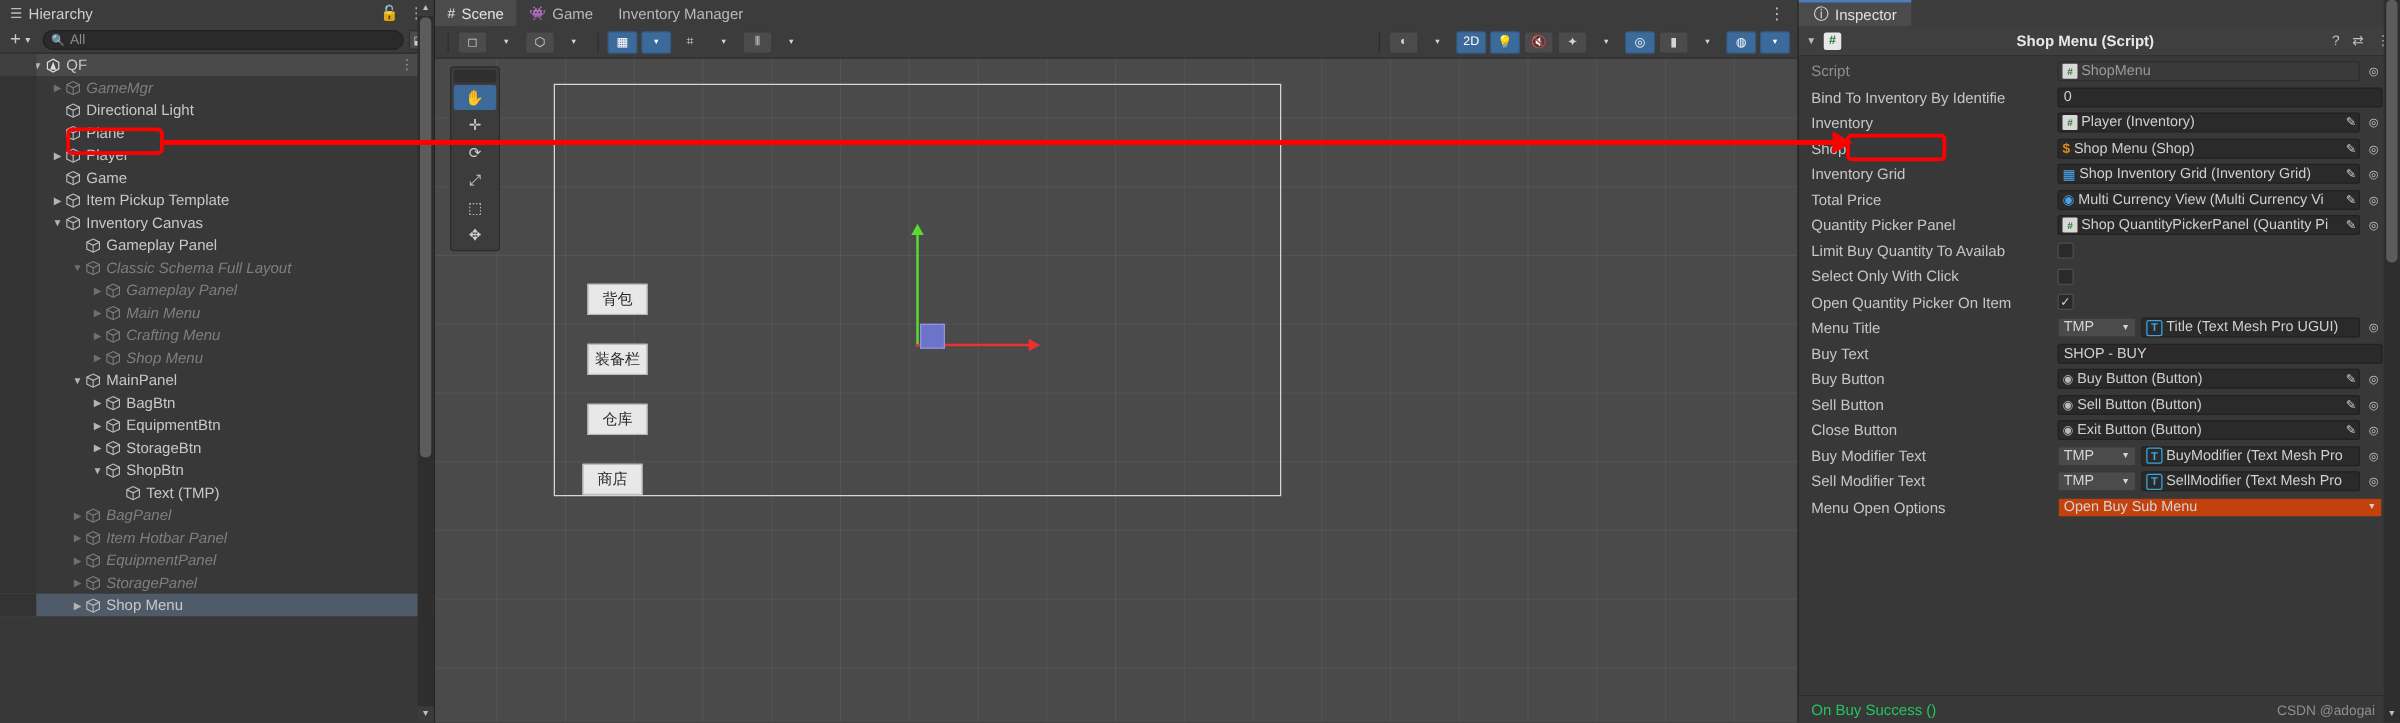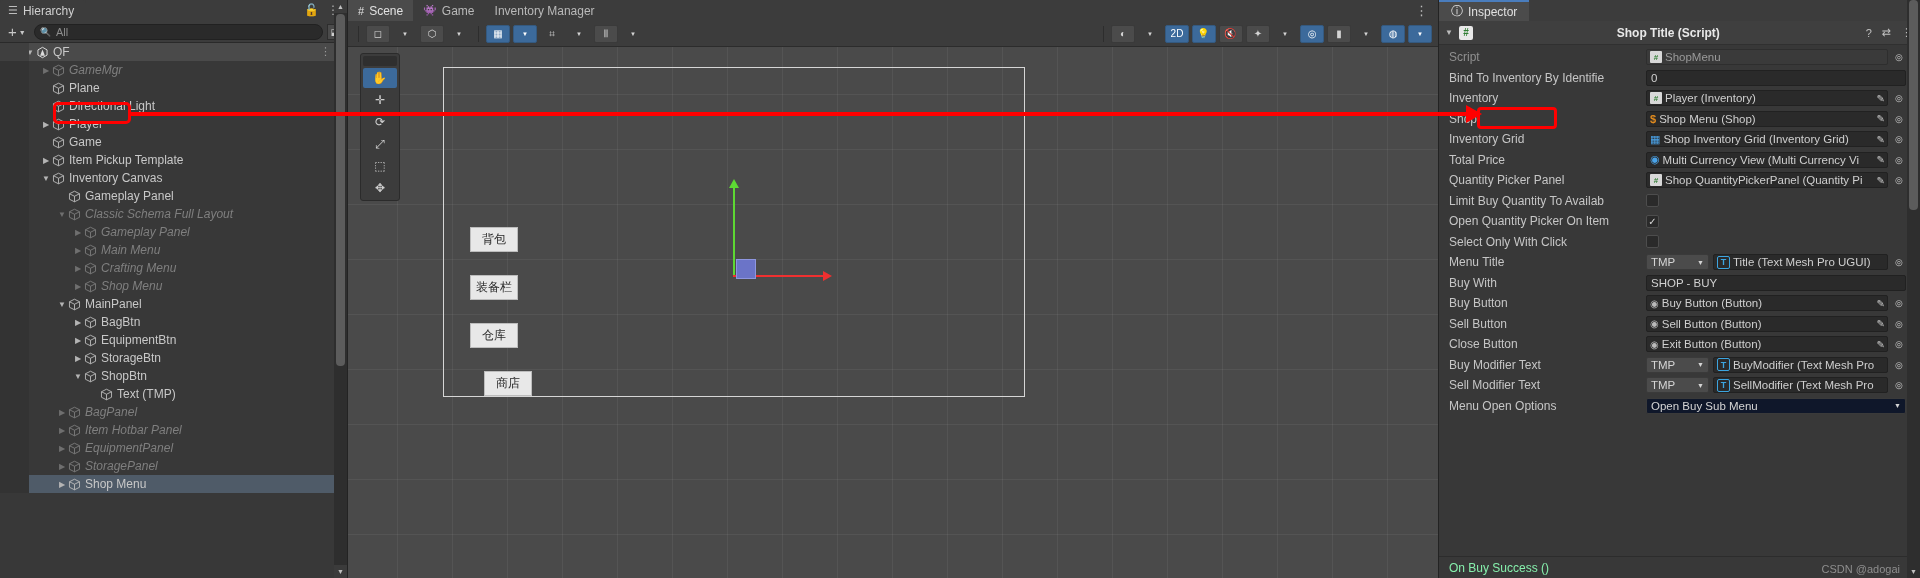--- a/index.html
+++ b/index.html
@@ -136,21 +136,21 @@
                      text-overflow:clip; }
   .objfield .pen { font-size:10px; color:#c9c9c9; flex:0 0 auto; }
   .objfield.readonly { background:#3a3a3a; border-color:#2e2e2e; }
   .objfield.readonly .otext { color:#9a9a9a; }
   .pickbtn { width:14px; height:14px; flex:0 0 14px; display:flex; align-items:center;
              justify-content:center; color:#c6c6c6; font-size:9px; }
   .textfield { flex:1; height:16px; background:#2a2a2a; border:1px solid #212121; border-radius:2px;
                display:flex; align-items:center; padding:0 4px; font-size:11.5px; color:#d0d0d0; }
   .chk { width:13px; height:13px; background:#2a2a2a; border:1px solid #4d4d4d; border-radius:2px;
          display:flex; align-items:center; justify-content:center; font-size:10px; color:#d8d8d8; }
-  .dropdown { flex:1; height:16px; background:#0f172a; border:1px solid #3a3a3a; border-radius:2px;
+  .dropdown { flex:1; height:16px; background:#c2410c; border:1px solid #3a3a3a; border-radius:2px;
               display:flex; align-items:center; justify-content:space-between; padding:0 4px;
               font-size:11.5px; color:#d4d4d4; }
   .dropdown .dc { font-size:7px; }
   .tmpsel { width:63px; flex:0 0 63px; height:16px; background:#4b4b4b; border:1px solid #3a3a3a;
             border-radius:2px; display:flex; align-items:center; justify-content:space-between;
             padding:0 4px; font-size:11.5px; color:#d4d4d4; }
   .tmpsel .dc { font-size:7px; }
 
   .tmpico { width:13px; height:13px; border:1px solid #3ca5e0; color:#3ca5e0; font-size:9px;
             font-weight:bold; display:inline-flex; align-items:center; justify-content:center;
@@ -162,21 +162,21 @@
   .scripticoSm { width:12px; height:12px; background:#d8d8d8; border-radius:1px; display:inline-flex;
                  align-items:center; justify-content:center; color:#2f7d32; font-size:8px; font-weight:bold;}
 
   .iscroll { position:absolute; right:0; top:0; width:13px; height:100%; background:#2e2e2e; }
   .iscroll .thumb { position:absolute; left:2px; top:0; width:9px; height:210px; background:#5c5c5c;
                     border-radius:4px; }
   .iscroll .arrowdn { position:absolute; left:0; bottom:0; width:13px; height:13px; display:flex;
                       align-items:center; justify-content:center; font-size:7px; color:#c0c0c0; }
 
   .ifooter { height:22px; border-top:1px solid #2c2c2c; background:#383838; display:flex;
-             align-items:center; padding:0 10px; font-size:12px; color:#86efac; position:relative;margin-top:46px;}
+             align-items:center; padding:0 10px; font-size:12px; color:#22c55e; position:relative;margin-top:46px;}
   .watermark { position:absolute; right:20px; bottom:3px; font-size:11px; color:#8e8e8e; }
 
   
   .annot { position:absolute; pointer-events:none; }
   .annot-box-player { left:53px; top:102px; width:78px; height:22px; border:3px solid #ff0000;
                       border-radius:5px; }
   .annot-line { left:131px; top:112px; width:1339px; height:4px; background:#ff0000; }
   .annot-arrow { left:1466px; top:105px; width:0; height:0; border-top:9px solid transparent;
                  border-bottom:9px solid transparent; border-left:16px solid #ff0000; }
   .annot-box-inv { left:1477px; top:107px; width:80px; height:22px; border:3px solid #ff0000;
@@ -243,33 +243,33 @@
         <div class="hrow">
           <div class="leftbar"></div>
           <div style="width:40px;flex:0 0 40px"></div>
           <span class="twisty empty">▶</span>
           <span class="cube">
             <svg width="13" height="13" viewBox="0 0 16 16">
               <path d="M8 1.5 L14.2 4.6 L14.2 11.4 L8 14.5 L1.8 11.4 L1.8 4.6 Z" fill="none" stroke="#bdbdbd" stroke-width="1.1"></path>
               <path d="M1.8 4.6 L8 7.7 L14.2 4.6 M8 7.7 L8 14.5" fill="none" stroke="#bdbdbd" stroke-width="1.1"></path>
             </svg>
           </span>
-          <span class="lbl">Plane</span>
+          <span class="lbl">Directional Light</span>
         </div>
         <div class="hrow">
           <div class="leftbar"></div>
           <div style="width:40px;flex:0 0 40px"></div>
           <span class="twisty empty">▶</span>
           <span class="cube">
             <svg width="13" height="13" viewBox="0 0 16 16">
               <path d="M8 1.5 L14.2 4.6 L14.2 11.4 L8 14.5 L1.8 11.4 L1.8 4.6 Z" fill="none" stroke="#bdbdbd" stroke-width="1.1"></path>
               <path d="M1.8 4.6 L8 7.7 L14.2 4.6 M8 7.7 L8 14.5" fill="none" stroke="#bdbdbd" stroke-width="1.1"></path>
             </svg>
           </span>
-          <span class="lbl">Directional Light</span>
+          <span class="lbl">Plane</span>
         </div>
         <div class="hrow">
           <div class="leftbar"></div>
           <div style="width:40px;flex:0 0 40px"></div>
           <span class="twisty">▶</span>
           <span class="cube">
             <svg width="13" height="13" viewBox="0 0 16 16">
               <path d="M8 1.5 L14.2 4.6 L14.2 11.4 L8 14.5 L1.8 11.4 L1.8 4.6 Z" fill="none" stroke="#bdbdbd" stroke-width="1.1"></path>
               <path d="M1.8 4.6 L8 7.7 L14.2 4.6 M8 7.7 L8 14.5" fill="none" stroke="#bdbdbd" stroke-width="1.1"></path>
             </svg>
@@ -632,38 +632,38 @@
       <div class="axis axisG"></div>
       <div class="axis axisGhead"></div>
       <div class="axis axisR"></div>
       <div class="axis axisRhead"></div>
       <div class="cubeBlue"></div>
 
       <div id="scenebtns">
           <div class="cnbtn" style="left: 122px; top: 180px;">背包</div>
           <div class="cnbtn" style="left: 122px; top: 228px;">装备栏</div>
           <div class="cnbtn" style="left: 122px; top: 276px;">仓库</div>
-          <div class="cnbtn" style="left: 136px; top: 324px;">商店</div>
+          <div class="cnbtn" style="left: 118px; top: 324px;">商店</div>
         </div>
     </div>
   </div>
 
   <div class="inspector">
     <div class="itabbar">
       <div class="itab">
         <span>ⓘ</span>
         <span>Inspector</span>
       </div>
       <div class="sp"></div>
     </div>
 
     <div class="compheader">
       <span class="tw">▼</span>
       <span class="scriptico">#</span>
-      <span class="title">Shop Title (Script)</span>
+      <span class="title">Shop Menu (Script)</span>
       <span class="hicon">?</span>
       <span class="hicon">⇄</span>
       <span class="hicon">⋮</span>
     </div>
 
     <div class="props" id="props">
         <div class="prow">
           <div class="plabel dim">Script</div>
           <div class="pval">
             <div class="objfield readonly">
@@ -748,51 +748,51 @@
             <span class="pickbtn">◎</span>
           </div>
         </div>
         <div class="prow">
           <div class="plabel">Limit Buy Quantity To Availab</div>
           <div class="pval">
             <div class="chk"></div>
           </div>
         </div>
         <div class="prow">
+          <div class="plabel">Select Only With Click</div>
+          <div class="pval">
+            <div class="chk"></div>
+          </div>
+        </div>
+        <div class="prow">
           <div class="plabel">Open Quantity Picker On Item</div>
           <div class="pval">
             <div class="chk">
               <span>✓</span>
             </div>
-          </div>
-        </div>
-        <div class="prow">
-          <div class="plabel">Select Only With Click</div>
-          <div class="pval">
-            <div class="chk"></div>
           </div>
         </div>
         <div class="prow">
           <div class="plabel">Menu Title</div>
           <div class="pval">
             <div class="tmpsel">
               <span>TMP</span>
               <span class="dc">▼</span>
             </div>
             <div class="objfield">
               <span class="oic">
                 <span class="tmpico">T</span>
               </span>
               <span class="otext">Title (Text Mesh Pro UGUI)</span>
             </div>
             <span class="pickbtn">◎</span>
           </div>
         </div>
         <div class="prow">
-          <div class="plabel">Buy With</div>
+          <div class="plabel">Buy Text</div>
           <div class="pval">
             <div class="textfield">
               <span>SHOP - BUY</span>
             </div>
           </div>
         </div>
         <div class="prow">
           <div class="plabel">Buy Button</div>
           <div class="pval">
             <div class="objfield">

